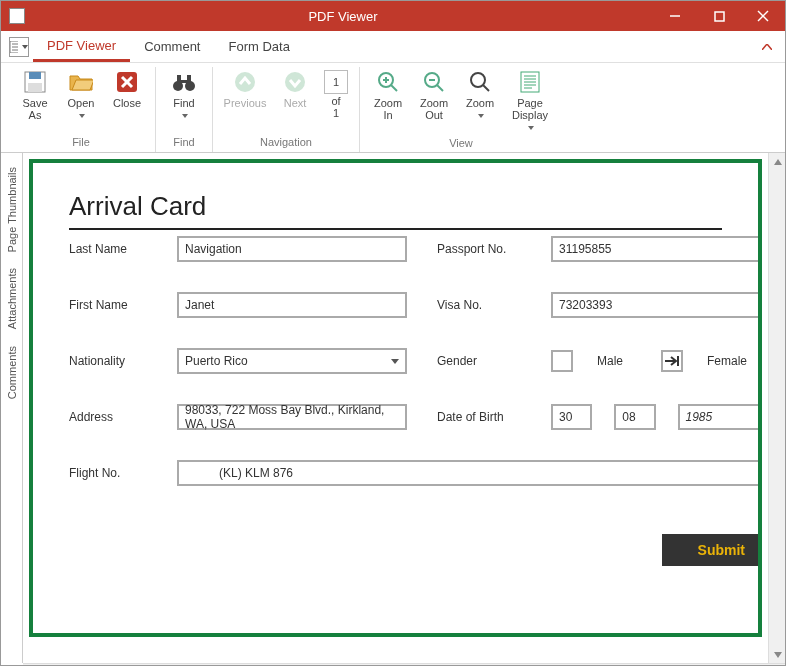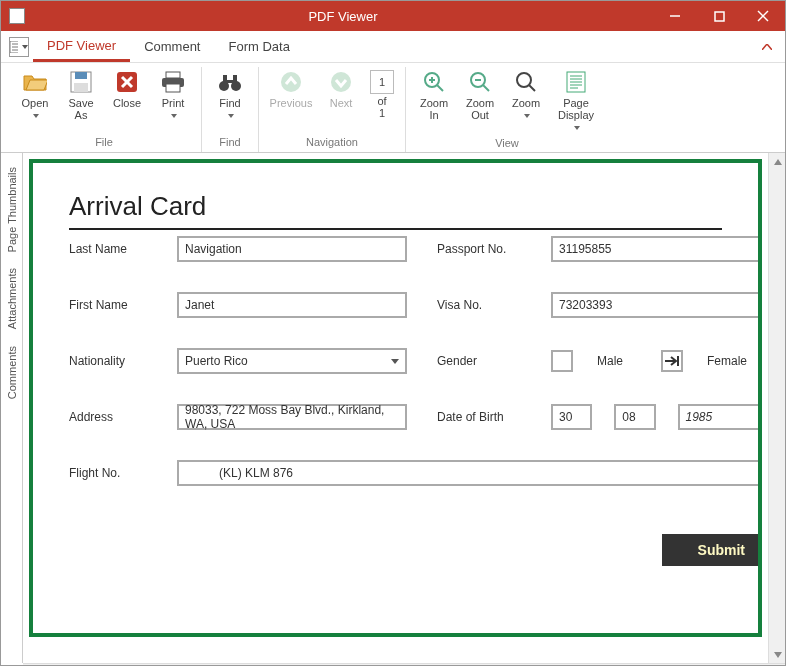--- a/index.html
+++ b/index.html
@@ -44,21 +44,21 @@
 .finput { border: 2px solid #aaa; height: 26px; padding: 0 6px; display: flex; align-items: center; font-size: 12px; color: #333; background: #fff; }
 .finput.combo { justify-content: space-between; }
 .finput.combo::after { content: ""; border-left: 4px solid transparent; border-right: 4px solid transparent; border-top: 5px solid #555; }
 .gender-row { display: flex; align-items: center; gap: 24px; }
 .chk { width: 22px; height: 22px; border: 2px solid #aaa; display: flex; align-items: center; justify-content: center; cursor: pointer; }
 .chk.sel svg { display: block; } .chk svg { display: none; }
 .dob-row { display: flex; gap: 22px; }
 .dob-row .finput { width: 46px; } .dob-row .finput.yr { width: 120px; font-style: italic; }
 .full-row { grid-column: 2 / 5; padding-left: 40px; }
 .submit-row { grid-column: 1 / 5; display: flex; justify-content: flex-end; margin-top: 18px; }
-.submit-btn { background: #333; color: #fef9c3; font-weight: bold; font-size: 14px; padding: 8px 36px; cursor: pointer; border: none; }
+.submit-btn { background: #333; color: #eab308; font-weight: bold; font-size: 14px; padding: 8px 36px; cursor: pointer; border: none; }
 svg { display: block; }
 </style>
 </head>
 <body>
 
 <div class="titlebar">
   <div class="app-icon"></div>
   <div class="title">PDF Viewer</div>
   <div class="win-btn">
       <svg width="12" height="12">
@@ -96,59 +96,48 @@
       </svg>
   </div>
 </div>
 
 <div class="ribbon">
 
   <div class="ribbon-group">
     <div class="ribbon-row">
       <div class="ribbon-btn">
         <div class="ico">
+            <svg width="22" height="22">
+              <rect x="1" y="1" width="20" height="20" fill="#fff" stroke="#888"></rect>
+              <rect x="5" y="1" width="12" height="7" fill="#5b8db8"></rect>
+              <rect x="4" y="12" width="14" height="9" fill="#ddd"></rect>
+            </svg>
+          </div>
+        <span style="white-space:pre-line">Save
+As</span>
+      </div>
+      <div class="ribbon-btn">
+        <div class="ico">
             <svg width="24" height="20">
               <path d="M1 4h8l2 3h12v11H1z" fill="#e9b44c" stroke="#c98a1a"></path>
               <path d="M3 18L7 8h18l-4 10z" fill="#f2cc7b" stroke="#c98a1a"></path>
             </svg>
           </div>
         <span>Open</span>
           <span class="dd"></span>
       </div>
       <div class="ribbon-btn">
         <div class="ico">
             <svg width="22" height="22">
-              <rect x="1" y="1" width="20" height="20" fill="#fff" stroke="#888"></rect>
-              <rect x="5" y="1" width="12" height="7" fill="#5b8db8"></rect>
-              <rect x="4" y="12" width="14" height="9" fill="#ddd"></rect>
-            </svg>
-          </div>
-        <span style="white-space:pre-line">Save
-As</span>
-      </div>
-      <div class="ribbon-btn">
-        <div class="ico">
-            <svg width="22" height="22">
               <rect x="1" y="1" width="20" height="20" rx="3" fill="#c0392b"></rect>
               <line x1="6" y1="6" x2="16" y2="16" stroke="#fff" stroke-width="3"></line>
               <line x1="16" y1="6" x2="6" y2="16" stroke="#fff" stroke-width="3"></line>
             </svg>
           </div>
         <span>Close</span>
-      </div>
-      <div class="ribbon-btn">
-        <div class="ico">
-            <svg width="24" height="22">
-              <rect x="5" y="1" width="14" height="6" fill="#fff" stroke="#555"></rect>
-              <rect x="1" y="7" width="22" height="9" rx="2" fill="#555"></rect>
-              <rect x="5" y="13" width="14" height="8" fill="#fff" stroke="#555"></rect>
-            </svg>
-          </div>
-        <span>Print</span>
-          <span class="dd"></span>
       </div>
     </div>
     <div class="ribbon-group-label">File</div>
   </div>
 
   <div class="ribbon-group">
     <div class="ribbon-row">
       <div class="ribbon-btn">
         <div class="ico">
             <svg width="24" height="20">

